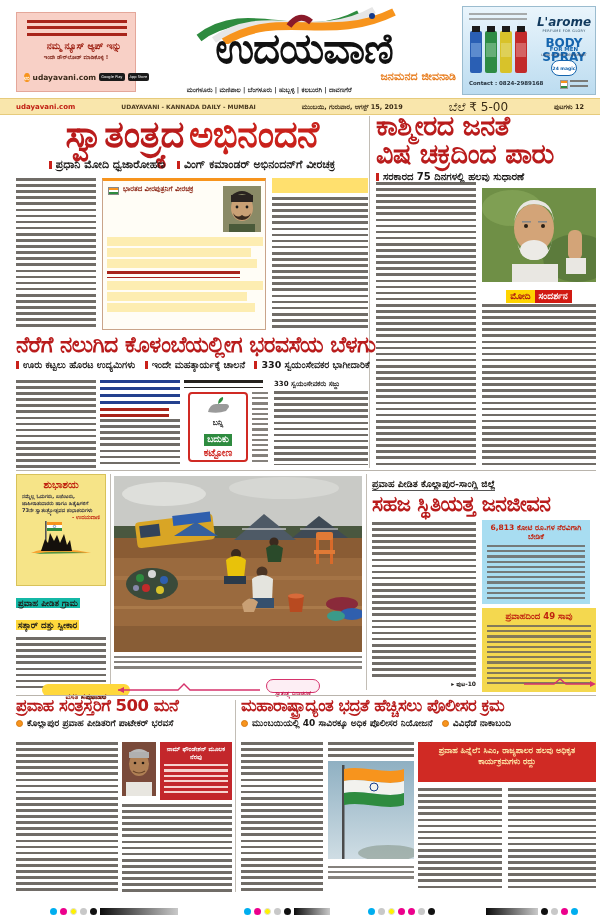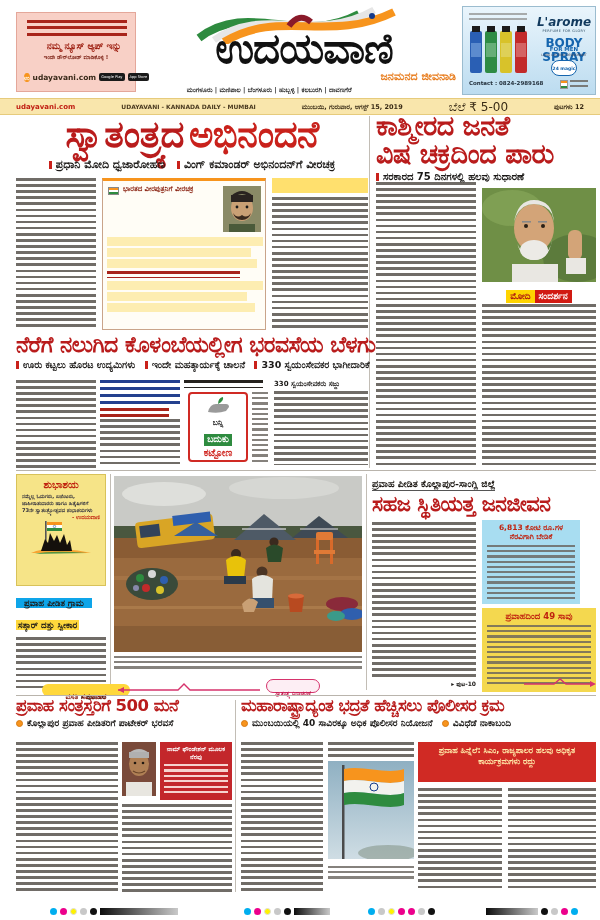--- a/index.html
+++ b/index.html
@@ -210,21 +210,21 @@
       <rect x="22" y="4" width="15" height="3" fill="#fff"></rect>
       <rect x="22" y="7" width="15" height="3" fill="#2e8b3f"></rect>
       <circle cx="29.5" cy="5.5" r="1.2" fill="none" stroke="#143a8a" stroke-width=".5"></circle>
       <path d="M6,32 q14,-6 30,-4 q18,1 30,4 Z" fill="#f7941d" opacity=".8"></path>
       <path d="M10,33 q16,-4 52,-1 Z" fill="#2e8b3f" opacity=".8"></path>
       <path d="M16,30 l4,-12 3,4 2,-10 4,8 3,-6 3,8 4,-9 3,11 3,-5 2,11 Z" fill="#14100c"></path>
     </svg>
   </div>
   <div class="abs" style="left:16px;top:590px;width:90px;height:92px;">
     <div style="line-height:1.35;">
-      <span style="background:#0ea5e9;font-size:8.5px;font-weight:800;color:#201c18;padding:0 8px;">ಪ್ರವಾಹ ಪೀಡಿತ ಗ್ರಾಮ</span><br>
+      <span style="background:#14b8a6;font-size:8.5px;font-weight:800;color:#201c18;padding:0 2px;">ಪ್ರವಾಹ ಪೀಡಿತ ಗ್ರಾಮ</span><br>
       <span style="background:#ffd83c;font-size:8.5px;font-weight:800;color:#201c18;padding:0 2px;">ಸತ್ಕಾರ್ ದತ್ತು ಸ್ವೀಕಾರ</span>
     </div>
     <div class="gk" style="height:54px;margin-top:4px;"></div>
     <div style="font-size:6px;font-weight:800;color:#1c1a18;text-align:right;margin-top:2px;">▸ ಪುಟ-10</div>
   </div>
   <div class="abs" style="left:18px;top:684px;width:88px;height:12px;background:#ffd83c;border-radius:6px;text-align:center;margin-left:24px;">
     <span style="font-size:7.5px;font-weight:800;color:#8a1a10;line-height:12px;">ವಸತಿ ಸಮಾಚಾರ</span>
   </div>
 
   <svg class="abs" style="left:114px;top:476px;" width="248" height="176" viewBox="0 0 248 176">
@@ -284,21 +284,21 @@
     <path d="M0,150 h248 v26 h-248 Z" fill="#7a5230" opacity=".55"></path>
   </svg>
   <div class="gk-sm abs" style="left:114px;top:656px;width:248px;height:16px;"></div>
 
   <div class="rule-v abs" style="left:366px;top:474px;height:216px;"></div>
   <div class="abs" style="left:372px;top:472px;width:224px;height:220px;">
     <div class="kicker-underline" style="display:inline-block;font-size:9.5px;font-weight:800;color:#18140f;">ಪ್ರವಾಹ ಪೀಡಿತ ಕೊಲ್ಲಾಪುರ-ಸಾಂಗ್ಲಿ ಜಿಲ್ಲೆ</div>
     <div class="headline" style="font-size:21px;margin-top:3px;white-space:nowrap;">ಸಹಜ ಸ್ಥಿತಿಯತ್ತ ಜನಜೀವನ</div>
     <div class="gk abs" style="left:0;top:50px;width:104px;height:156px;"></div>
     <div class="abs" style="left:0;top:208px;width:104px;text-align:right;font-size:6px;font-weight:800;color:#1c1a18;">▸ ಪುಟ-10</div>
-    <div class="abs" style="left:110px;top:48px;width:98px;height:84px;background:#a8ddf1;padding:3px 5px;">
+    <div class="abs" style="left:110px;top:48px;width:108px;height:84px;background:#a8ddf1;padding:3px 5px;">
       <div style="font-size:7.5px;font-weight:800;color:#c0230f;text-align:center;line-height:1.25;">6,813 ಕೋಟಿ ರೂ.ಗಳ ನೆರವಿಗಾಗಿ ಬೇಡಿಕೆ</div>
       <div class="gk-sm" style="height:56px;margin-top:3px;"></div>
     </div>
     <div class="abs" style="left:110px;top:136px;width:114px;height:84px;background:#f4d84f;padding:3px 5px;">
       <div style="font-size:8.5px;font-weight:800;color:#c0230f;text-align:center;">ಪ್ರವಾಹದಿಂದ 49 ಸಾವು</div>
       <div class="gk-sm" style="height:62px;margin-top:3px;"></div>
     </div>
   </div>
 
   <svg class="abs" style="left:116px;top:680px;" width="148" height="14" viewBox="0 0 148 14">

